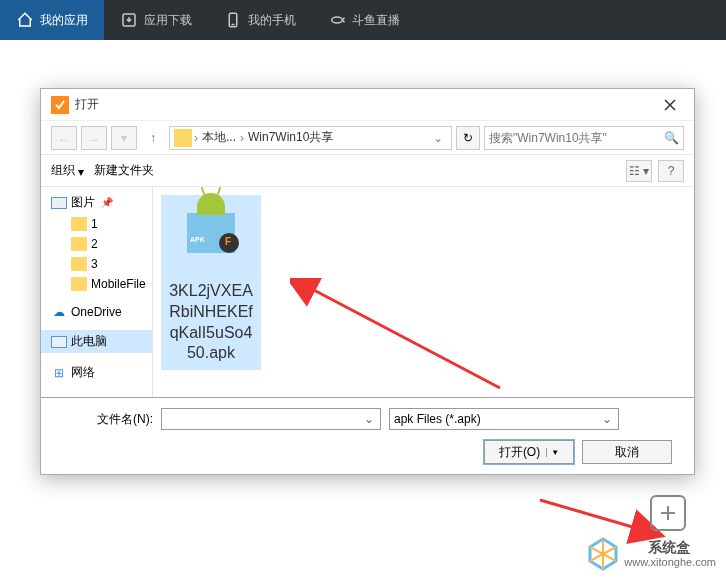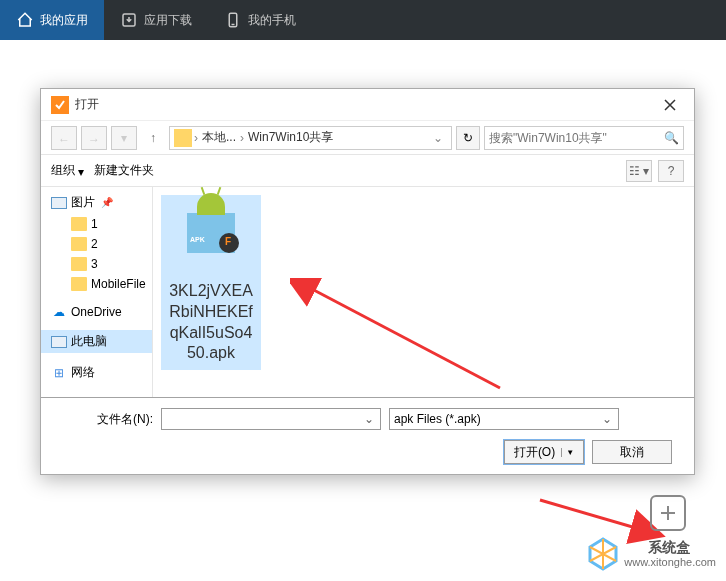--- a/index.html
+++ b/index.html
@@ -63,21 +63,21 @@
 
 .footer { padding: 10px 22px; border-top: 1px solid #a3a3a3; }
 .footer-row { display: flex; align-items: center; gap: 8px; margin-bottom: 10px; }
 .footer-label { width: 90px; text-align: right; }
 .combo { height: 22px; border: 1px solid #999; background: #fff; display: flex; align-items: center; padding: 0 4px; }
 .combo-input { flex: 1; border: none; outline: none; font-size: 12px; }
 .combo-arrow { color: #666; cursor: pointer; padding: 0 2px; }
 .filename-combo { flex: 0 0 220px; }
 .filter-combo { flex: 0 0 230px; }
 .btn-row { display: flex; justify-content: flex-end; gap: 8px; }
-.btn { width: 80px; height: 24px; border: 1px solid #999; background: #f5f5f5; cursor: pointer; display: flex; align-items: center; justify-content: center; gap: 2px; }
+.btn { width: 90px; height: 24px; border: 1px solid #999; background: #f5f5f5; cursor: pointer; display: flex; align-items: center; justify-content: center; gap: 2px; }
 .btn:first-child { box-shadow: 0 0 0 1px #7eb4ea; }
 
 .annot-arrow1 { position: absolute; left: 290px; top: 278px; pointer-events: none; }
 .annot-arrow2 { position: absolute; left: 530px; top: 490px; pointer-events: none; }
 
 .add-btn { position: absolute; right: 40px; bottom: 50px; width: 36px; height: 36px; border: 2px solid #888; border-radius: 6px; display: flex; align-items: center; justify-content: center; font-size: 24px; color: #888; cursor: pointer; }
 
 .watermark { position: absolute; right: 10px; bottom: 10px; display: flex; align-items: center; gap: 4px; opacity: 0.85; }
 .wm-logo { width: 34px; height: 34px; display: inline-flex; }
 .wm-text { display: flex; flex-direction: column; font-size: 11px; color: #555; line-height: 1.2; }
@@ -106,20 +106,29 @@
     <span>应用下载</span>
   </div>
   <div class="nav-item">
     <span class="nav-icon">
       <svg width="18" height="18" viewBox="0 0 24 24" fill="none" stroke="#c8c8c8" stroke-width="2">
           <rect x="7" y="3" width="10" height="18" rx="2"></rect>
           <line x1="10" y1="18" x2="14" y2="18"></line>
         </svg>
     </span>
     <span>我的手机</span>
+  </div>
+  <div class="nav-item">
+    <span class="nav-icon">
+      <svg width="18" height="18" viewBox="0 0 24 24" fill="none" stroke="#c8c8c8" stroke-width="2">
+          <ellipse cx="12" cy="12" rx="7" ry="4"></ellipse>
+          <path d="M19 12l3-3m0 6l-3-3"></path>
+        </svg>
+    </span>
+    <span>斗鱼直播</span>
   </div>
 </div>
 
 <div class="dialog">
   <div class="dlg-titlebar">
     <span class="dlg-icon">
       <svg width="12" height="12" viewBox="0 0 12 12">
           <path d="M2 6l3 3 5-7" stroke="#fff" stroke-width="2" fill="none"></path>
         </svg>
     </span>

